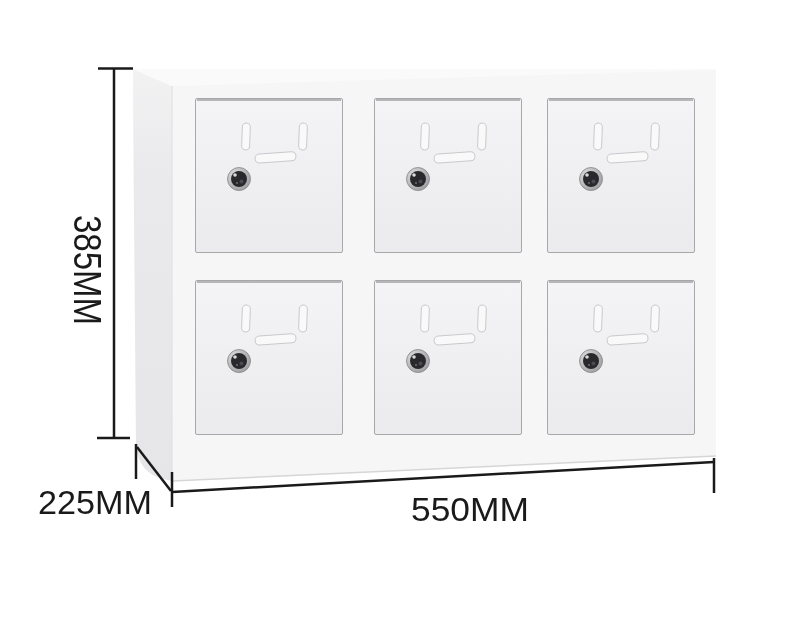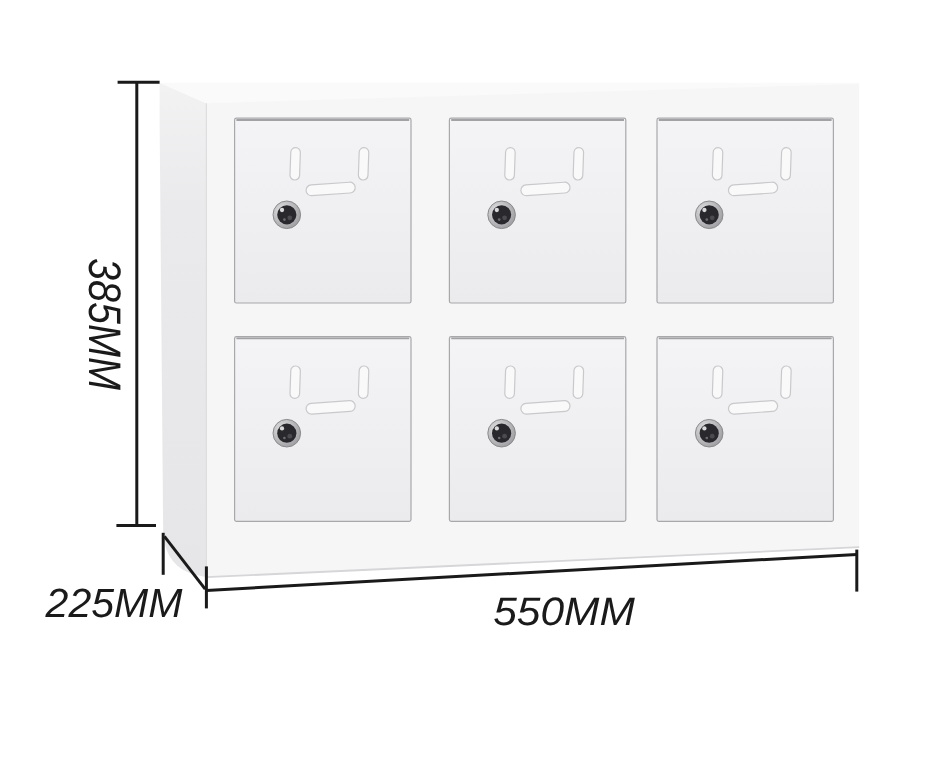--- a/index.html
+++ b/index.html
@@ -2,21 +2,20 @@
 <html><head>
 <meta charset="utf-8">
 <style>
   html,body{margin:0;padding:0;background:#ffffff;}
   .scene{
     position:relative;
     width:790px;height:644px;
     background:#ffffff;
     font-family:"Liberation Sans", sans-serif;
     overflow:hidden;
-    font-style:italic;
   }
   svg{display:block;}
   .dim-text{
     fill:#1a1a1a;
     font-family:"Liberation Sans", sans-serif;
     font-weight:400;
   }
 </style>
 </head>
 <body>

